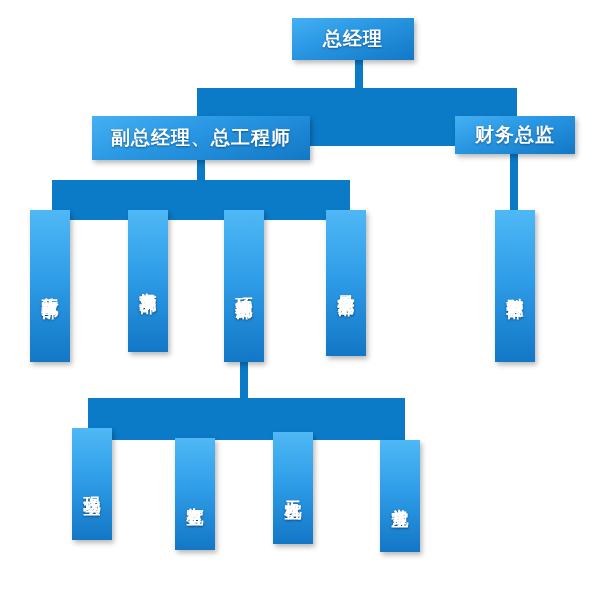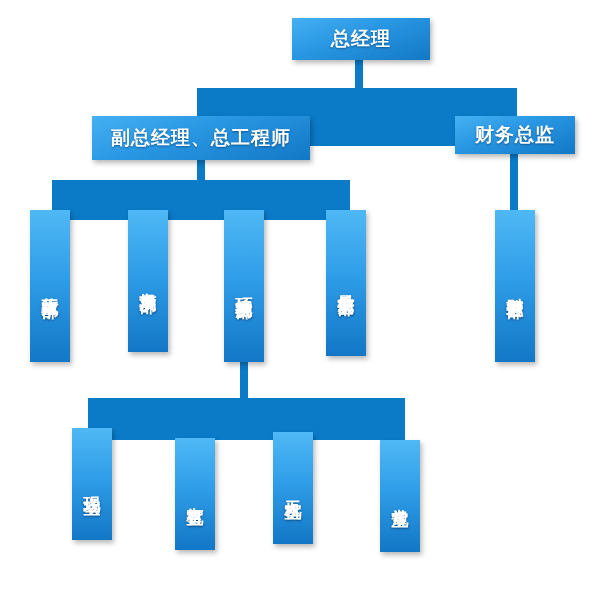--- a/index.html
+++ b/index.html
@@ -73,21 +73,21 @@
   <div class="conn conn-stem" style="left:197px; top:146px; width:8px; height:42px;"></div>
 
   <div class="conn conn-stem" style="left:510px; top:146px; width:8px; height:72px;"></div>
 
   <div class="conn conn-bar" style="left:52px; top:180px; width:298px; height:40px;"></div>
 
   <div class="conn conn-stem" style="left:240px; top:360px; width:8px; height:48px;"></div>
 
   <div class="conn conn-bar" style="left:88px; top:398px; width:317px; height:42px;"></div>
 
-  <div class="node horiz" style="left:292px; top:18px; width:138px; height:42px;">总经理</div>
+  <div class="node horiz" style="left:292px; top:18px; width:122px; height:42px;">总经理</div>
 
   <div class="node horiz" style="left:92px; top:116px; width:218px; height:44px;">副总经理、总工程师</div>
 
   <div class="node horiz" style="left:455px; top:116px; width:120px; height:38px;">财务总监</div>
 
   <div class="node vert" style="left:30px; top:210px; width:40px; height:152px;">行政人事部</div>
 
   <div class="node vert" style="left:128px; top:210px; width:40px; height:142px;">市场发展部</div>
 
   <div class="node vert" style="left:224px; top:210px; width:40px; height:152px;">环境检测部</div>

